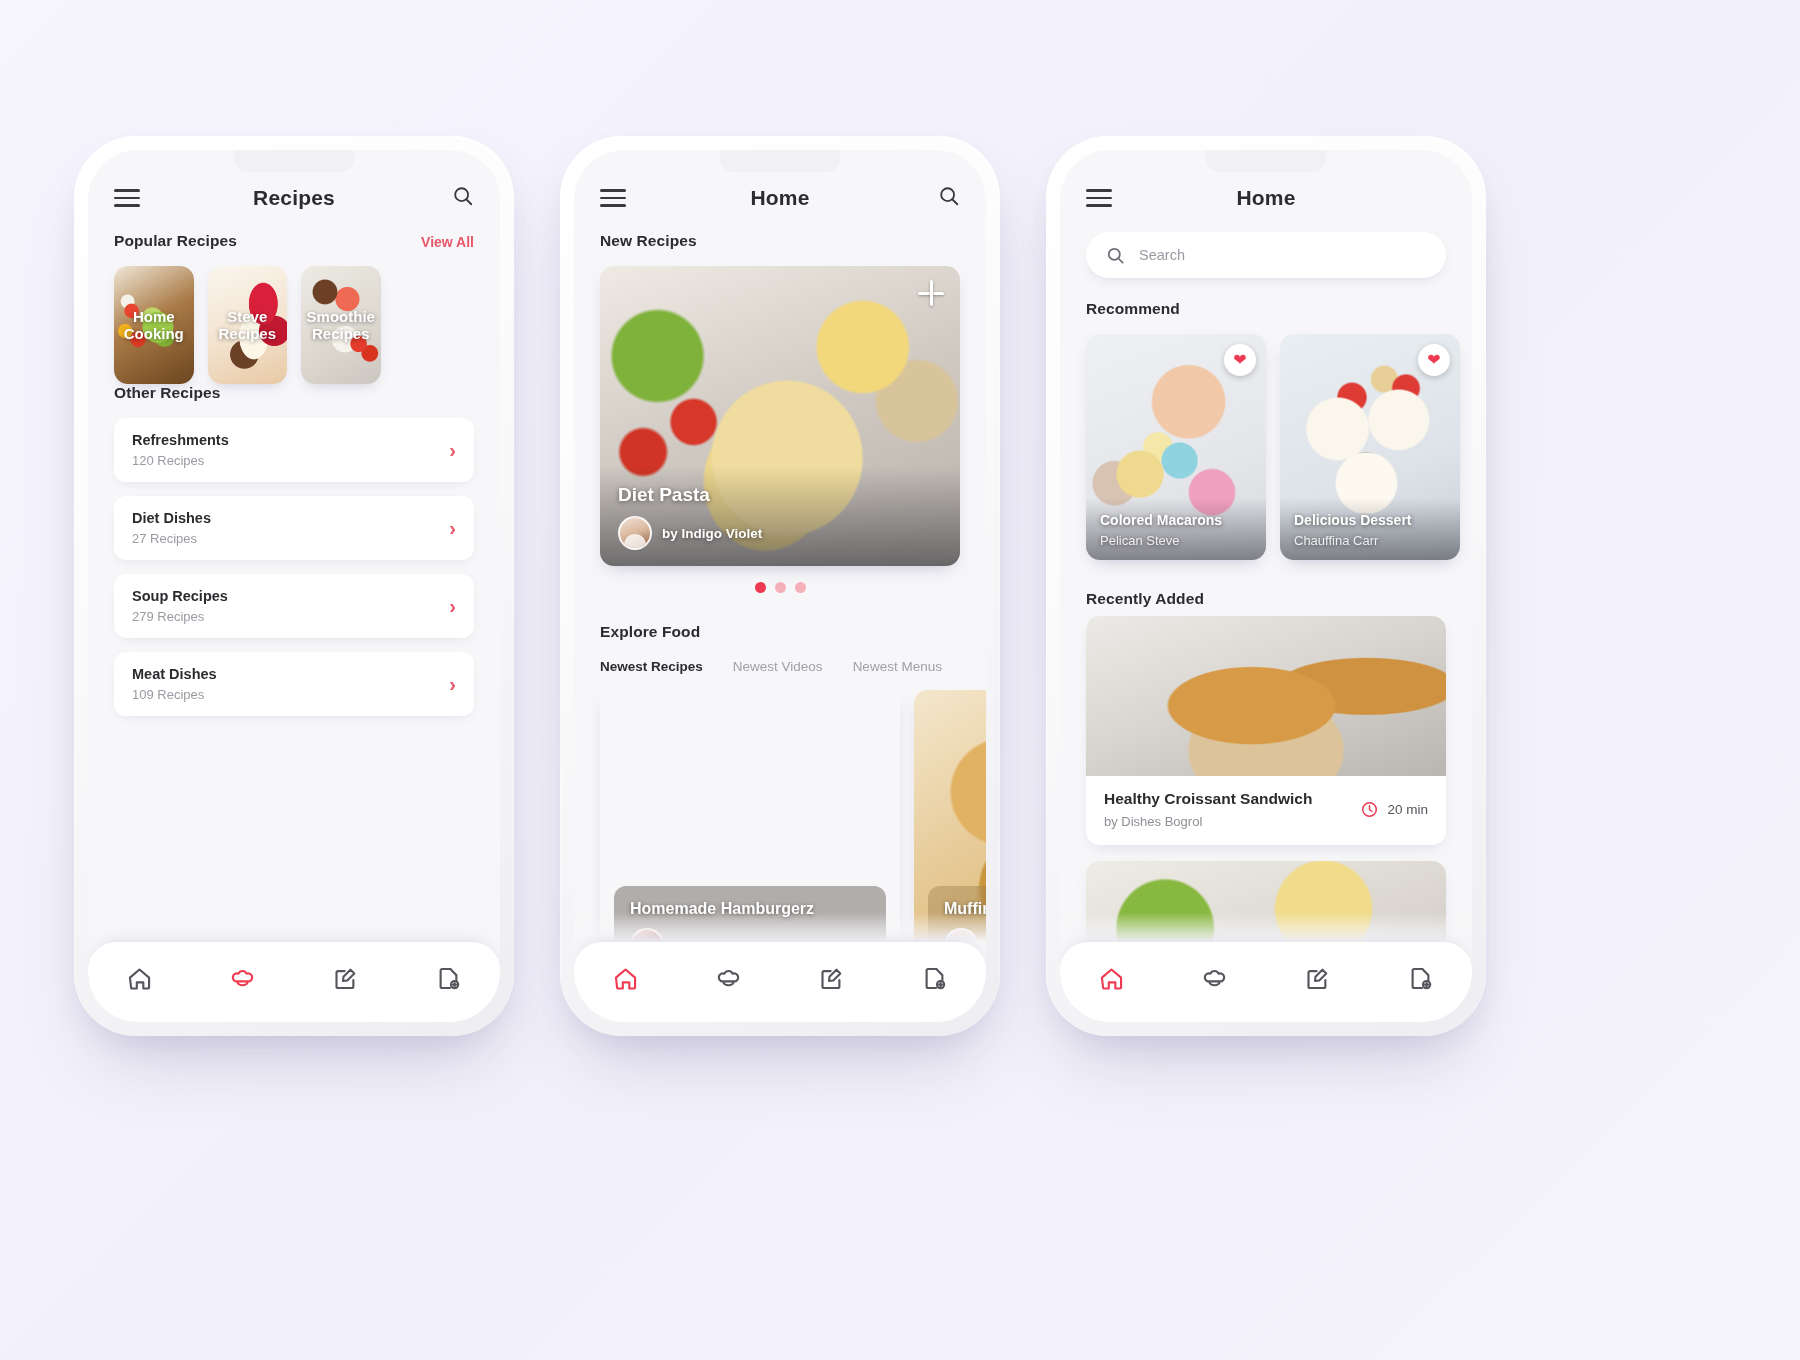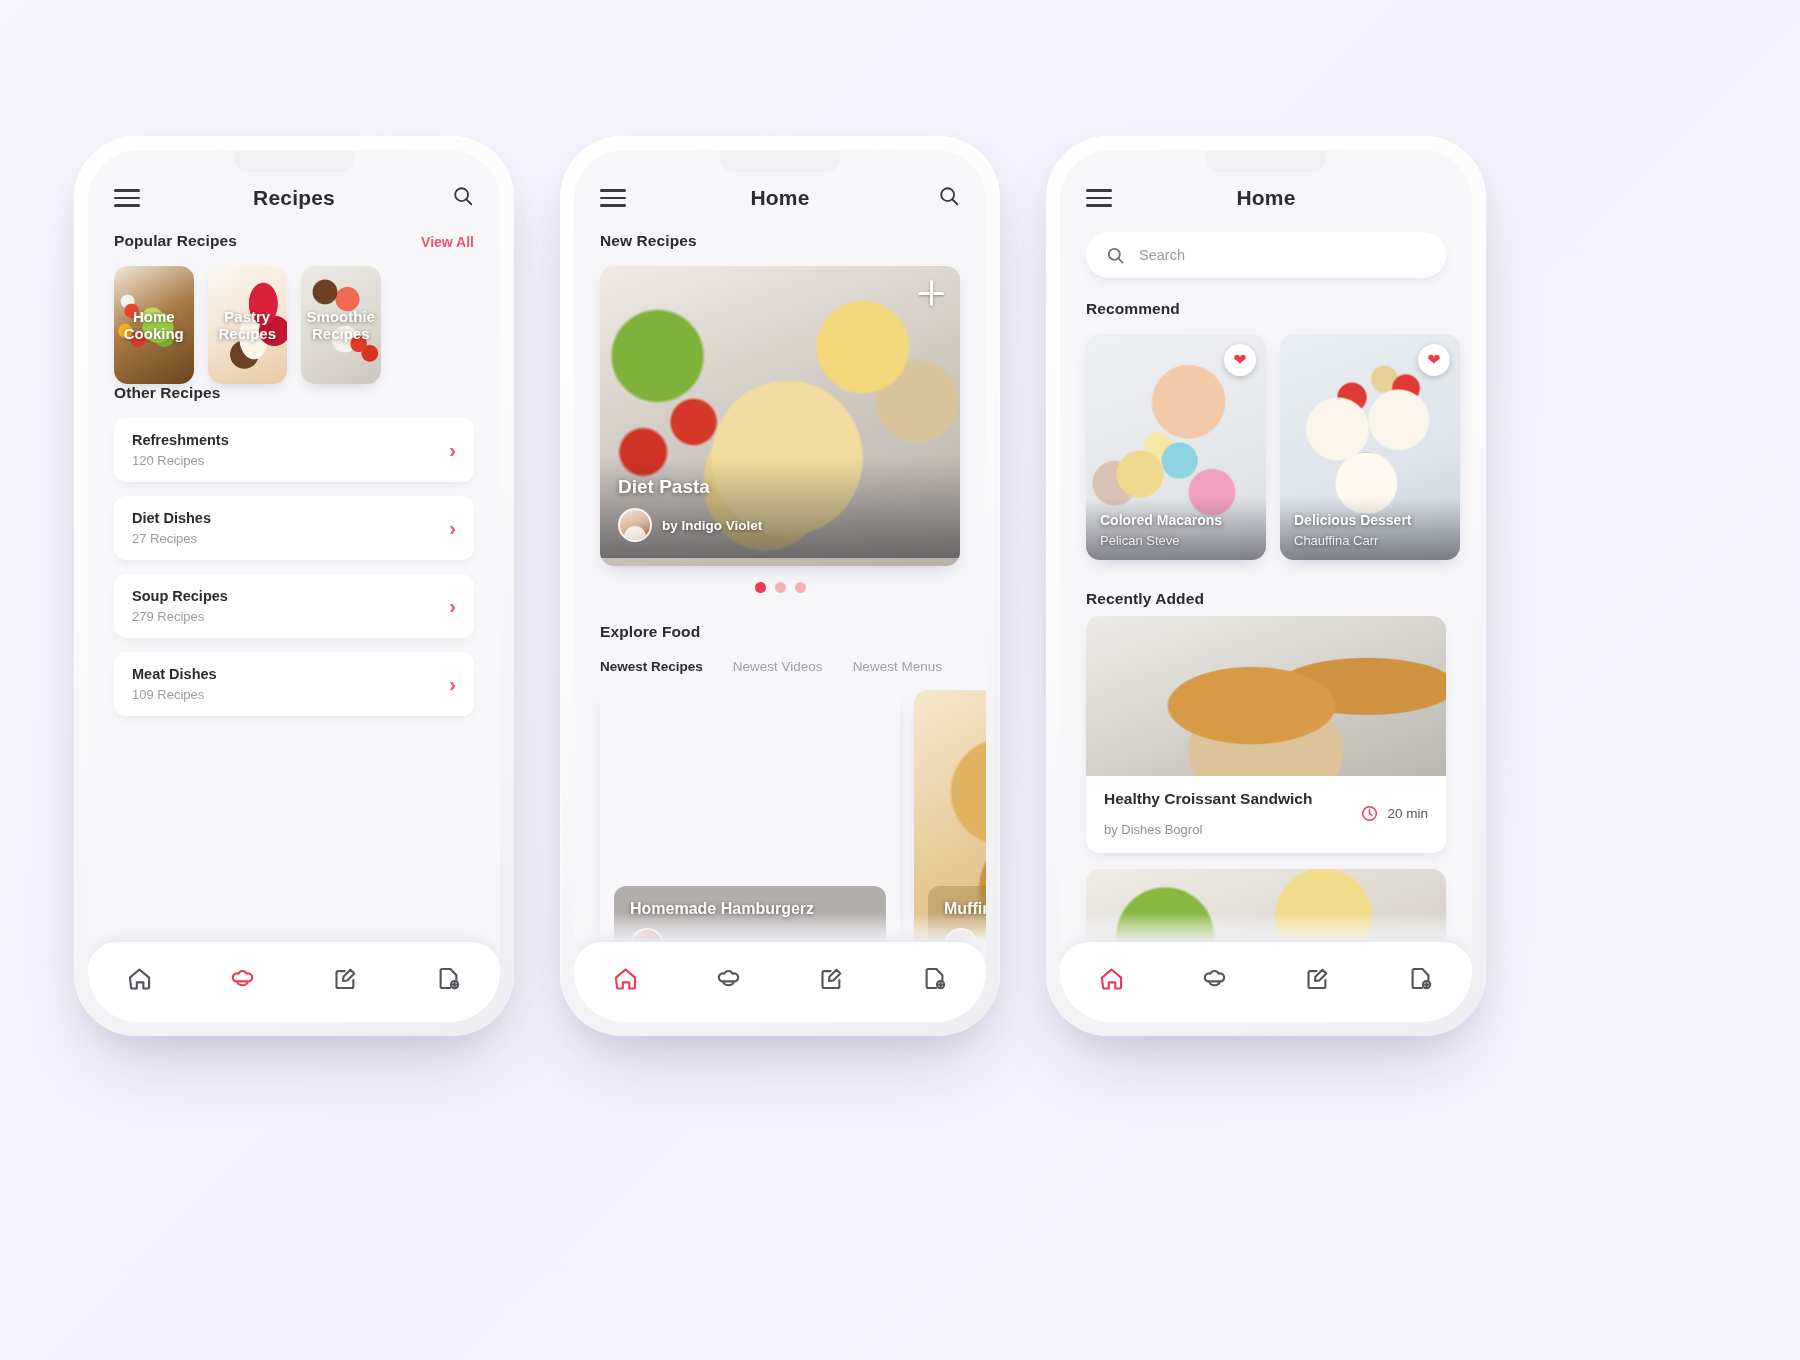--- a/index.html
+++ b/index.html
@@ -208,21 +208,21 @@
     position:absolute; right:16px; top:14px;
     width:26px; height:26px; z-index:3; cursor:pointer;
   }
   .hero .plus:before,.hero .plus:after{
     content:""; position:absolute; background:#fff; border-radius:2px;
     box-shadow: 0 1px 3px rgba(0,0,0,.35);
   }
   .hero .plus:before{ left:0; top:11.5px; width:26px; height:3px;}
   .hero .plus:after { top:0; left:11.5px; height:26px; width:3px;}
   .hero .cap {
-    position:absolute; left:0; right:0; bottom:8px; padding: 18px 18px 16px;
+    position:absolute; left:0; right:0; bottom:0; padding: 18px 18px 16px;
     background: linear-gradient(to top, rgba(40,40,48,.55), rgba(40,40,48,0));
   }
   .hero .cap .t { color:#fff; font-size:19px; font-weight:bold; text-shadow:0 1px 5px rgba(0,0,0,.5); margin-bottom:10px;}
   .byline { display:flex; align-items:center; gap:10px; }
   .avatar {
     width:34px; height:34px; border-radius:50%; overflow:hidden; flex:0 0 34px;
     border:2px solid rgba(255,255,255,.9);
     background: linear-gradient(160deg,#f2e2d6 0%, #d9b79c 50%, #8d5a3c 100%);
     position:relative;
   }
@@ -283,21 +283,21 @@
   }
   .rcard .cap .t { color:#fff; font-size:14px; font-weight:bold; text-shadow:0 1px 4px rgba(0,0,0,.55); margin-bottom:5px; white-space:nowrap;}
   .rcard .cap .s { color:#f0eef0; font-size:13px; text-shadow:0 1px 4px rgba(0,0,0,.55); white-space:nowrap;}
 
   .racard {
     margin: 0 26px 16px; border-radius:14px; overflow:hidden; background:#fff;
     box-shadow: 0 6px 16px -8px rgba(120,115,160,.35); cursor:pointer;
   }
   .racard .img { height:160px; position:relative; }
   .racard .meta { display:flex; align-items:center; justify-content:space-between; padding: 14px 18px 16px; }
-  .racard .meta .t { font-size:15.5px; font-weight:bold; color:#2c2c30; margin-bottom:14px;}
+  .racard .meta .t { font-size:15.5px; font-weight:bold; color:#2c2c30; margin-bottom:6px;}
   .racard .meta .s { font-size:13px; color:#8e8e96;}
   .timebox { display:flex; align-items:center; gap:8px; }
   .timebox .tx { font-size:13.5px; color:#55555c; }
 
   
   .nav {
     flex: 0 0 80px; height:80px; background:#fff;
     border-radius: 28px 28px 50px 50px;
     display:flex; align-items:center; justify-content:space-around;
     box-shadow: 0 -6px 18px -10px rgba(120,115,160,.35);
@@ -343,21 +343,21 @@
           <div class="viewall">View All</div>
         </div>
 
         <div class="cat-grid">
           <div class="cat">
             <div class="ph ph-salad"></div>
             <div class="lbl">Home Cooking</div>
           </div>
           <div class="cat">
             <div class="ph ph-pastry"></div>
-            <div class="lbl">Pastry Recipes</div>
+            <div class="lbl">Steve Recipes</div>
           </div>
           <div class="cat">
             <div class="ph ph-smoothie"></div>
             <div class="lbl">Smoothie Recipes</div>
           </div>
         </div>
 
         <div class="row-head" style="">
           <div class="sec-title">Other Recipes</div>
         </div>

